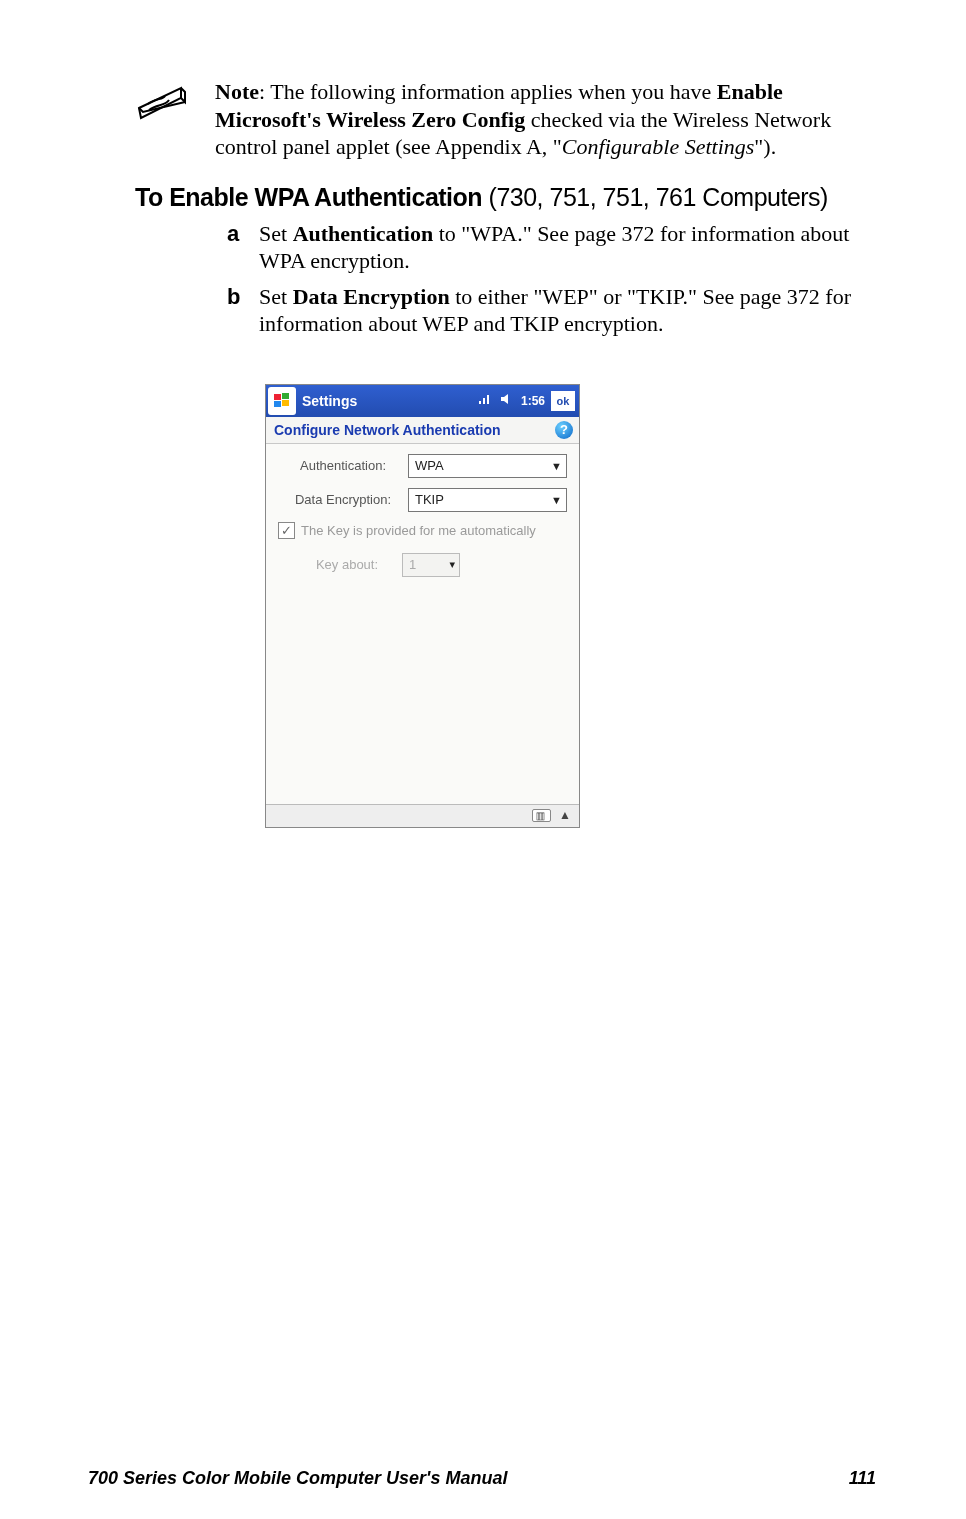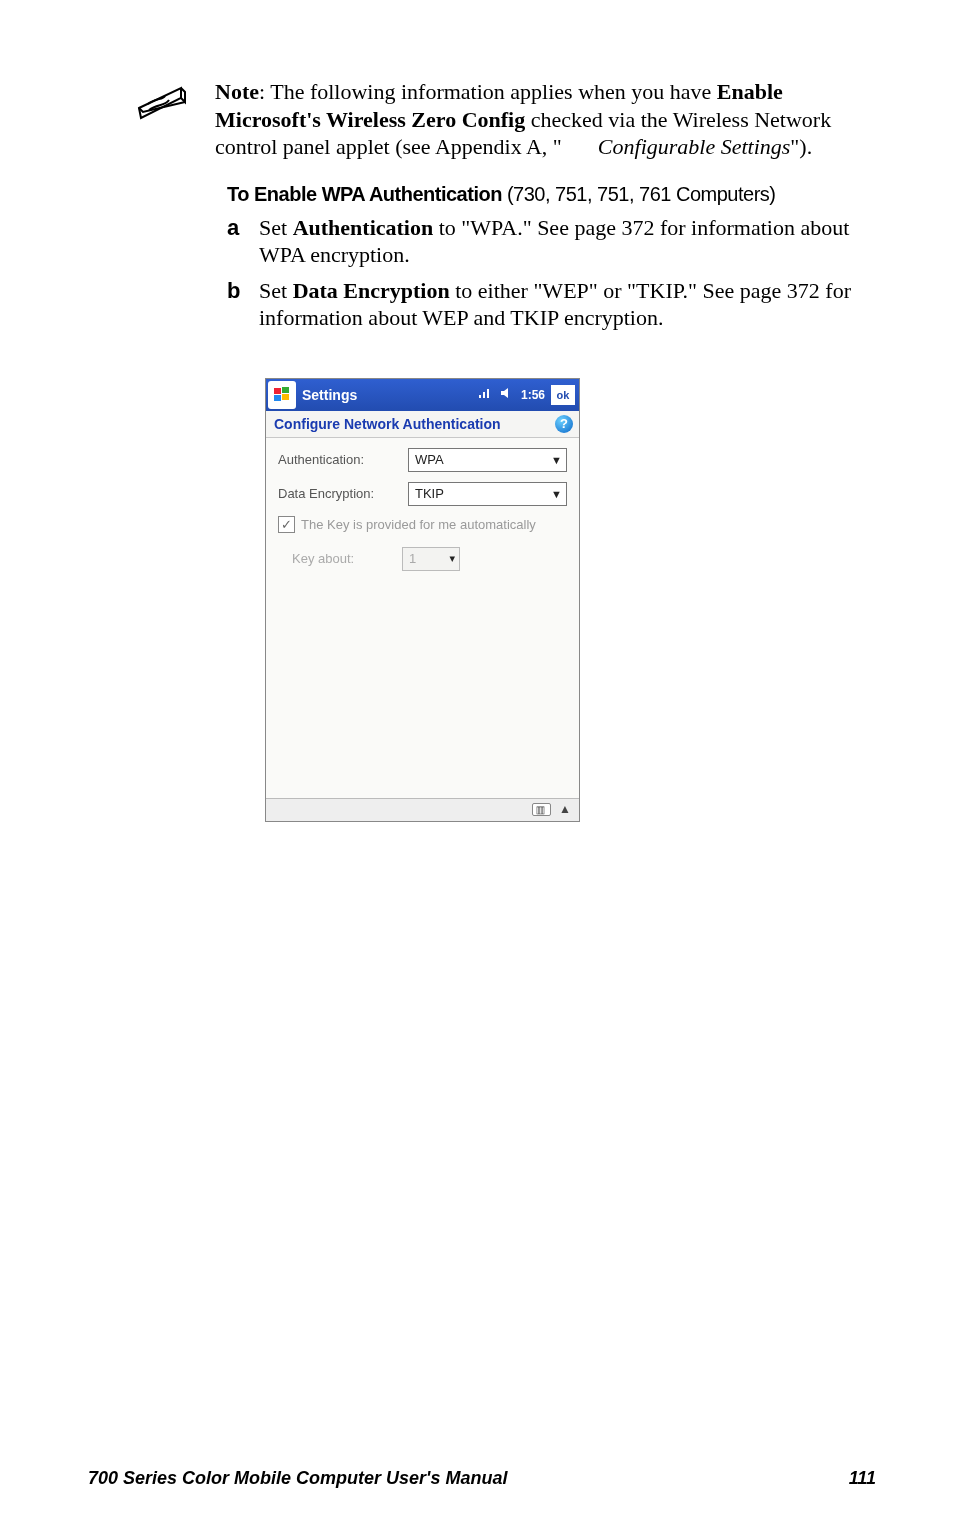--- a/index.html
+++ b/index.html
@@ -55,25 +55,24 @@
   }
   .note-icon {
     flex: 0 0 52px;
     margin-top: 2px;
   }
   .note-text {
     font-size: 22px;
     line-height: 1.25;
   }
   .note-text .note-label { font-weight: 700; }
-  .note-text .italic { font-style: italic; margin-left: 36px; }
+  .note-text .italic { font-style: italic; }
   .subhead {
-    margin-left: 92px;
     font-family: "Arial Narrow", Arial, sans-serif;
-    font-size: 20px;
+    font-size: 25px;
     margin-bottom: 6px;
     letter-spacing: -0.5px;
   }
   .subhead .bold { font-weight: 700; }
   .steps {
     margin-left: 92px;
   }
   .step {
     display: flex;
     gap: 16px;
@@ -139,20 +138,21 @@
     color: #fff; font-size: 13px; font-weight: 700;
     display:flex; align-items:center; justify-content:center;
   }
   .mock-body {
     padding: 10px 12px 6px 12px;
     font-family: Tahoma, Arial, sans-serif;
     font-size: 13px; color: #4a4a4a;
     height: 360px;
     background: #fafaf8;
     box-sizing: border-box;
+    text-align: center;
   }
   .frow { display:flex; align-items:center; margin-bottom: 10px; }
   .frow label { width: 130px; color:#555;}
   .fselect {
     flex: 1; height: 22px; border: 1px solid #777; background: #fff;
     display:flex; align-items:center; justify-content: space-between;
     padding: 0 4px 0 6px; font-size:13px; color:#222;
   }
   .drop-arrow { font-size: 11px; color:#222; }
   .chkrow { display:flex; align-items:center; gap:6px; color:#9a9a9a; margin: 4px 0 14px 0; font-size:13px;}

